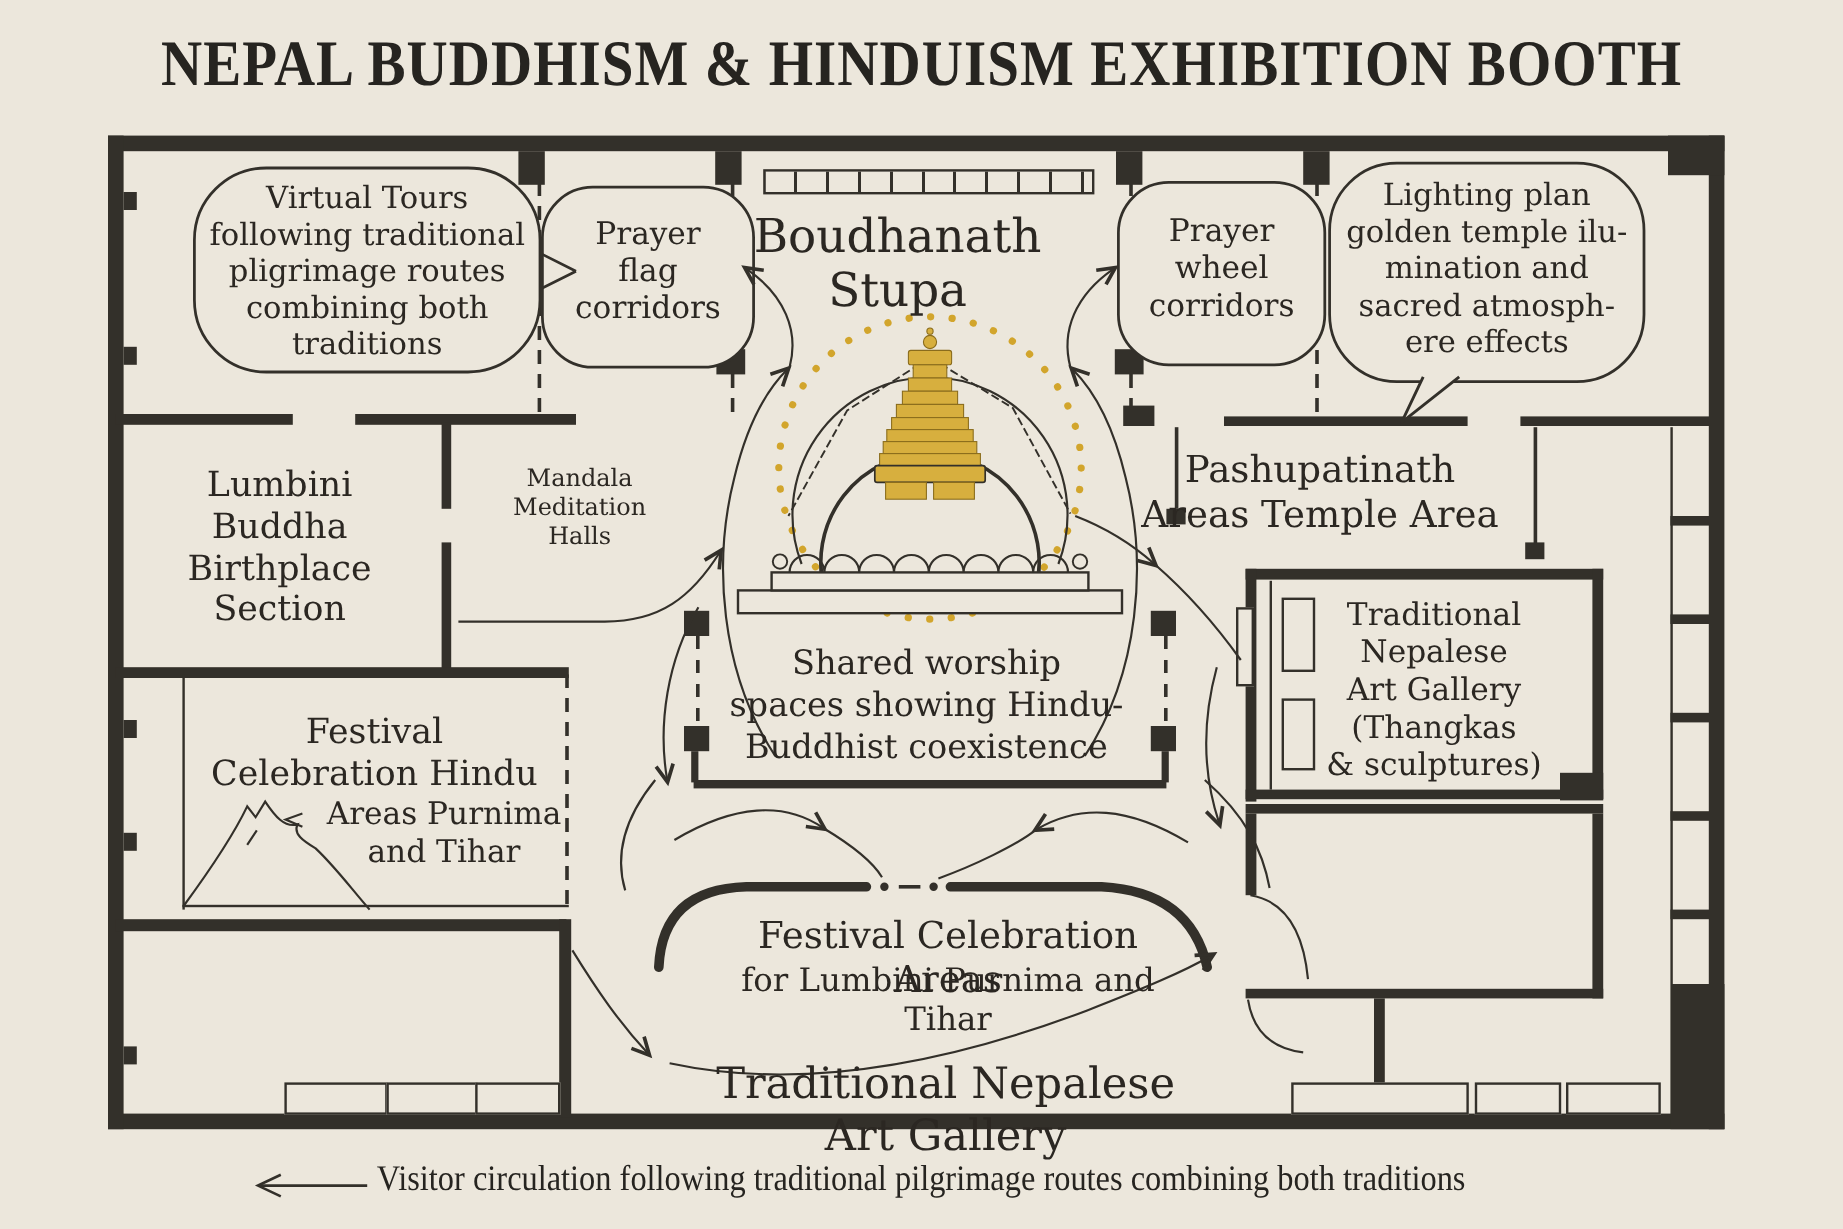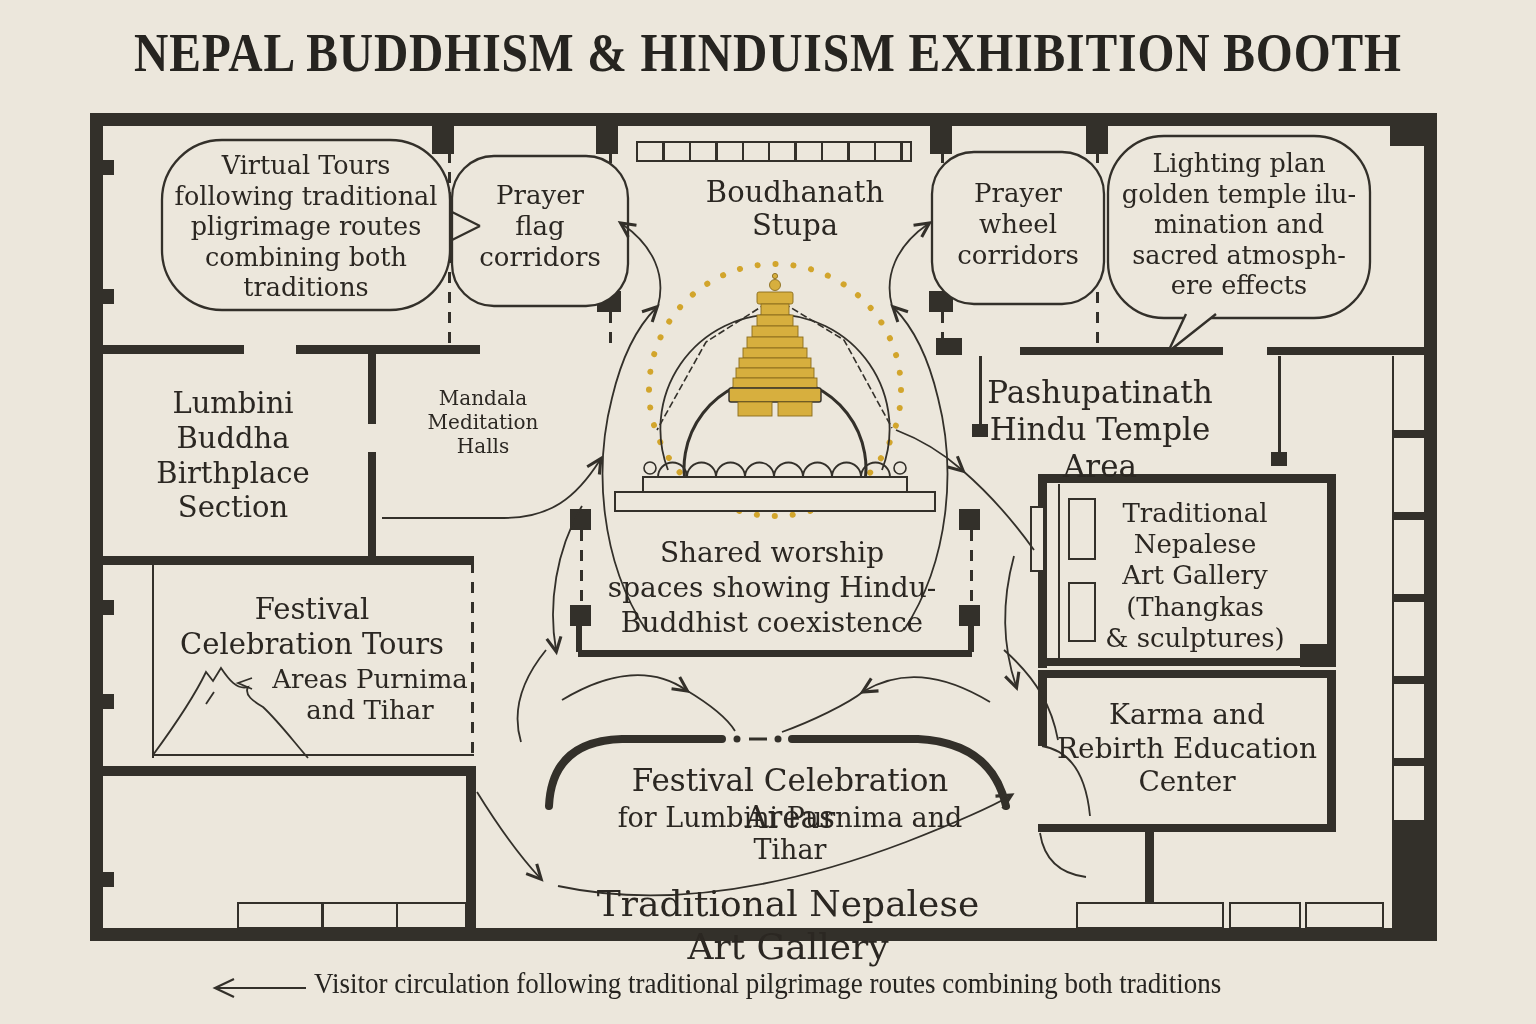--- a/index.html
+++ b/index.html
@@ -219,44 +219,41 @@
 corridors</div>
   <div class="lbl" style="left:932px;top:178px;width:172px;font-size:26px">Prayer
 wheel
 corridors</div>
   <div class="lbl" style="left:1108px;top:148px;width:262px;font-size:25.5px">Lighting plan
 golden temple ilu-
 mination and
 sacred atmosph-
 ere effects</div>
 
-  <div class="lbl" style="left:645px;top:176px;width:300px;font-size:29px;line-height:1.15">Boudhanath
+  <div class="lbl" style="left:598px;top:176px;width:300px;font-size:39px;line-height:1.15">Boudhanath
 Stupa</div>
   <div class="lbl" style="left:133px;top:386px;width:200px;font-size:29px">Lumbini
 Buddha
 Birthplace
 Section</div>
   <div class="lbl" style="left:383px;top:386px;width:200px;font-size:20px">Mandala
 Meditation
 Halls</div>
   <div class="lbl" style="left:950px;top:374px;width:300px;font-size:31px">Pashupatinath
-Hindu Temple Area</div>
+Areas Temple Area</div>
   <div class="lbl" style="left:592px;top:535px;width:360px;font-size:28px;line-height:1.25">Shared worship
 spaces showing Hindu-
 Buddhist coexistence</div>
   <div class="lbl" style="left:1085px;top:498px;width:220px;font-size:26px">Traditional
 Nepalese
 Art Gallery
 (Thangkas
 &amp; sculptures)</div>
   <div class="lbl" style="left:162px;top:592px;width:300px;font-size:29px">Festival
-Celebration Tours</div>
+Celebration Hindu</div>
   <div class="lbl" style="left:230px;top:664px;width:280px;font-size:26px">Areas Purnima
 and Tihar</div>
-  <div class="lbl" style="left:1047px;top:698px;width:280px;font-size:28px">Karma and
-Rebirth Education
-Center</div>
   <div class="lbl" style="left:590px;top:762px;width:400px;font-size:31px">Festival Celebration Areas</div>
   <div class="lbl" style="left:590px;top:802px;width:400px;font-size:27px">for Lumbini Purnima and Tihar</div>
   <div class="lbl" style="left:588px;top:882px;width:400px;font-size:36px">Traditional Nepalese Art Gallery</div>
 
   <div id="legend-text">Visitor circulation following traditional pilgrimage routes combining both traditions</div>
 </div>
 
 </body></html>

